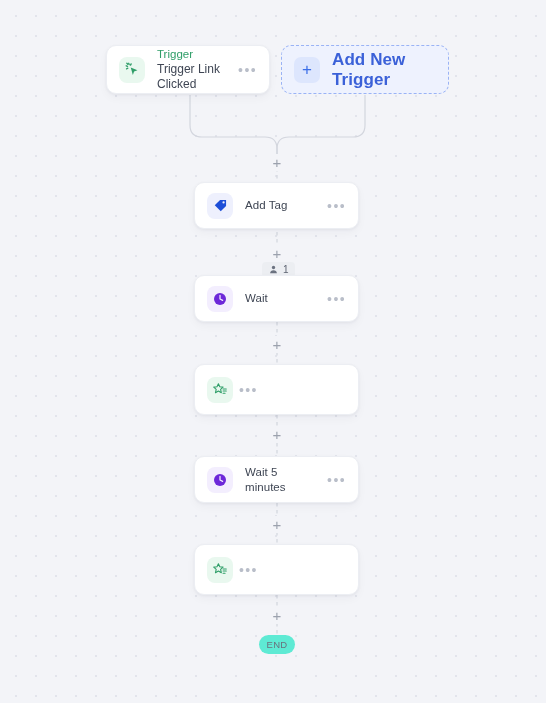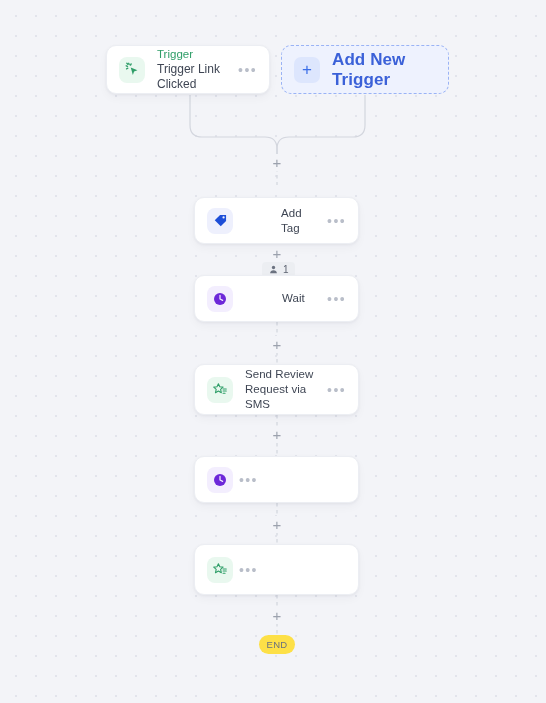--- a/index.html
+++ b/index.html
@@ -113,22 +113,22 @@
   .add-trigger-label {
     margin-left:12px;
     font-size:17px;
     color:#3b61d8;
     font-weight:700;
     letter-spacing:.1px;
   }
 
   
   .flow-card { left:194px; width:165px; }
-  #node-add-tag    { top:197px; height:47px;gap:36px; }
-  #node-wait       { top:275px; height:47px;gap:37px; }
+  #node-add-tag    { top:182px; height:47px; }
+  #node-wait       { top:275px; height:47px; }
   #node-sms        { top:364px; height:51px; }
   #node-wait5      { top:456px; height:47px; }
   #node-email      { top:544px; height:51px; }
 
   
   #contact-badge {
     position:absolute;
     left:262px; top:262px;
     height:16px;
     padding:0 6px;
@@ -139,21 +139,21 @@
     color:#5d6472;
     cursor:pointer;
   }
   #contact-badge .cnt { line-height:16px; }
 
   
   #end-pill {
     position:absolute;
     left:259px; top:635px;
     width:36px; height:19px;
-    background:#fde047;
+    background:#5eead4;
     border-radius:10px;
     color:#6a717e;
     font-size:9.5px;
     letter-spacing:.3px;
     display:flex; align-items:center; justify-content:center;
     cursor:pointer;
   }
 </style>
 </head>
 <body>
@@ -248,31 +248,31 @@
 
   <div class="card flow-card" id="node-sms">
     <span class="icon-box icon-green">
       <svg width="16" height="16" viewBox="0 0 24 24" fill="none" stroke="#2f9e68" stroke-width="1.6" stroke-linejoin="round" stroke-linecap="round">
         <path d="M9.6 2.6 L11.7 7.2 L16.6 7.7 L12.9 11.1 L14 16 L9.6 13.4 L5.2 16 L6.3 11.1 L2.6 7.7 L7.5 7.2 Z"></path>
         <path d="M16.6 10.4 L21.4 10.4"></path>
         <path d="M16.6 13.6 L21.4 13.6"></path>
         <path d="M16.6 16.8 L19.6 16.8"></path>
       </svg>
     </span>
-    <span class="card-text node-label">Send Review Request via SMS</span>
     <span class="dots-menu">•••</span>
   </div>
 
   <div class="card flow-card" id="node-wait5">
     <span class="icon-box icon-purple">
       <svg width="16" height="16" viewBox="0 0 24 24">
         <circle cx="12" cy="12" r="9" fill="#6d28d9"></circle>
         <path d="M12 6.6 L12 12 L16 14" stroke="#f3eefe" stroke-width="1.9" fill="none" stroke-linecap="round" stroke-linejoin="round"></path>
       </svg>
     </span>
+    <span class="card-text node-label">Wait 5 minutes</span>
     <span class="dots-menu">•••</span>
   </div>
 
   <div class="card flow-card" id="node-email">
     <span class="icon-box icon-green">
       <svg width="16" height="16" viewBox="0 0 24 24" fill="none" stroke="#2f9e68" stroke-width="1.6" stroke-linejoin="round" stroke-linecap="round">
         <path d="M9.6 2.6 L11.7 7.2 L16.6 7.7 L12.9 11.1 L14 16 L9.6 13.4 L5.2 16 L6.3 11.1 L2.6 7.7 L7.5 7.2 Z"></path>
         <path d="M16.6 10.4 L21.4 10.4"></path>
         <path d="M16.6 13.6 L21.4 13.6"></path>
         <path d="M16.6 16.8 L19.6 16.8"></path>

